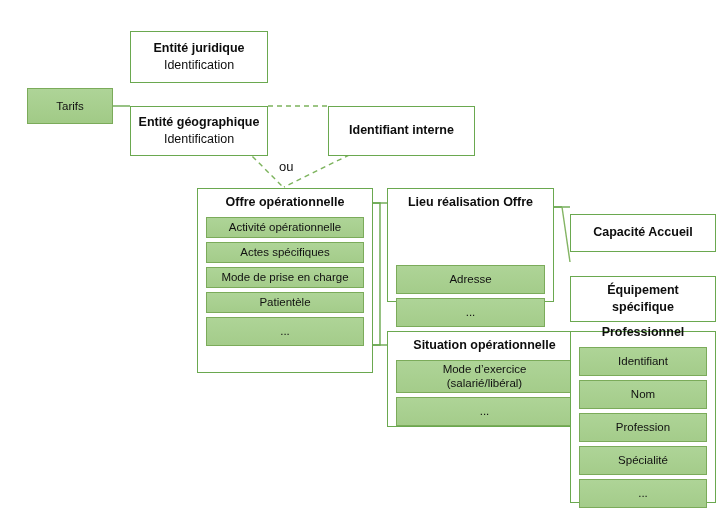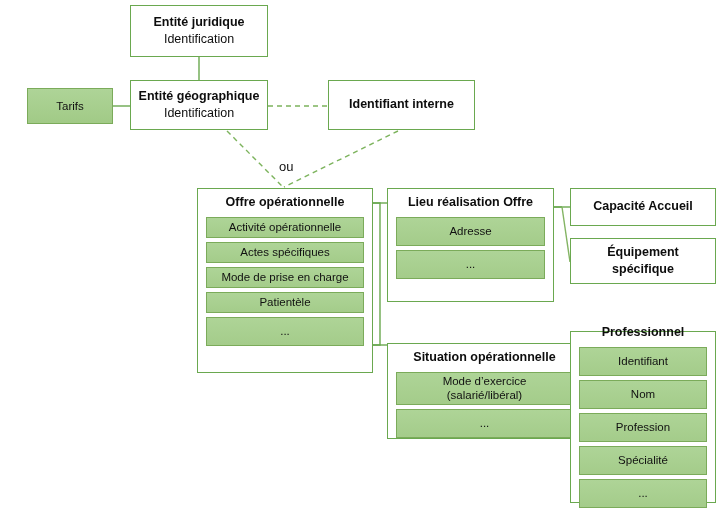--- a/index.html
+++ b/index.html
@@ -57,20 +57,21 @@
     line-height: 1.3;
     text-align: center;
     color: #0d0d0d;
     white-space: nowrap;
   }
 
   
   .entity {
     justify-content: center;
     gap: 1px;
+    margin-top: 26px;
   }
 
   
   .container {
     padding: 6px 8px 7px 8px;
     justify-content: flex-start;
   }
   .container .node-title {
     margin-bottom: 6px;
   }
@@ -127,25 +128,25 @@
     white-space: nowrap;
   }
 
   
   #node-entite-juridique   { left: 130px; top: 5px;   width: 138px; height: 52px; }
   #node-entite-geo         { left: 130px; top: 80px;  width: 138px; height: 50px; }
   #node-organisation       { left: 328px; top: 80px;  width: 147px; height: 50px; }
   #node-tarifs             { left: 27px;  top: 88px;  width: 86px;  height: 36px; }
 
   #node-offre              { left: 197px; top: 188px; width: 176px; height: 185px; }
-  #node-lieu               { left: 387px; top: 188px; width: 167px; height: 114px; }
+  #node-lieu               { left: 387px; top: 188px; width: 167px; height: 114px; gap: 48px; }
   #node-capacite           { left: 570px; top: 188px; width: 146px; height: 38px; }
-  #node-equipement         { left: 570px; top: 238px; width: 146px; height: 46px; }
-
-  #node-situation          { left: 387px; top: 343px; width: 195px; height: 96px; }
+  #node-equipement         { left: 570px; top: 250px; width: 146px; height: 46px; }
+
+  #node-situation          { left: 387px; top: 331px; width: 195px; height: 96px; }
   #node-professionnel      { left: 570px; top: 331px; width: 146px; height: 172px; justify-content: center; }
 
   #label-ou                { left: 277px; top: 159px; }
 </style>
 </head>
 <body>
 
 <div id="canvas">
 
   <svg id="connectors" viewBox="0 0 719 511" width="719" height="511" aria-hidden="true">

